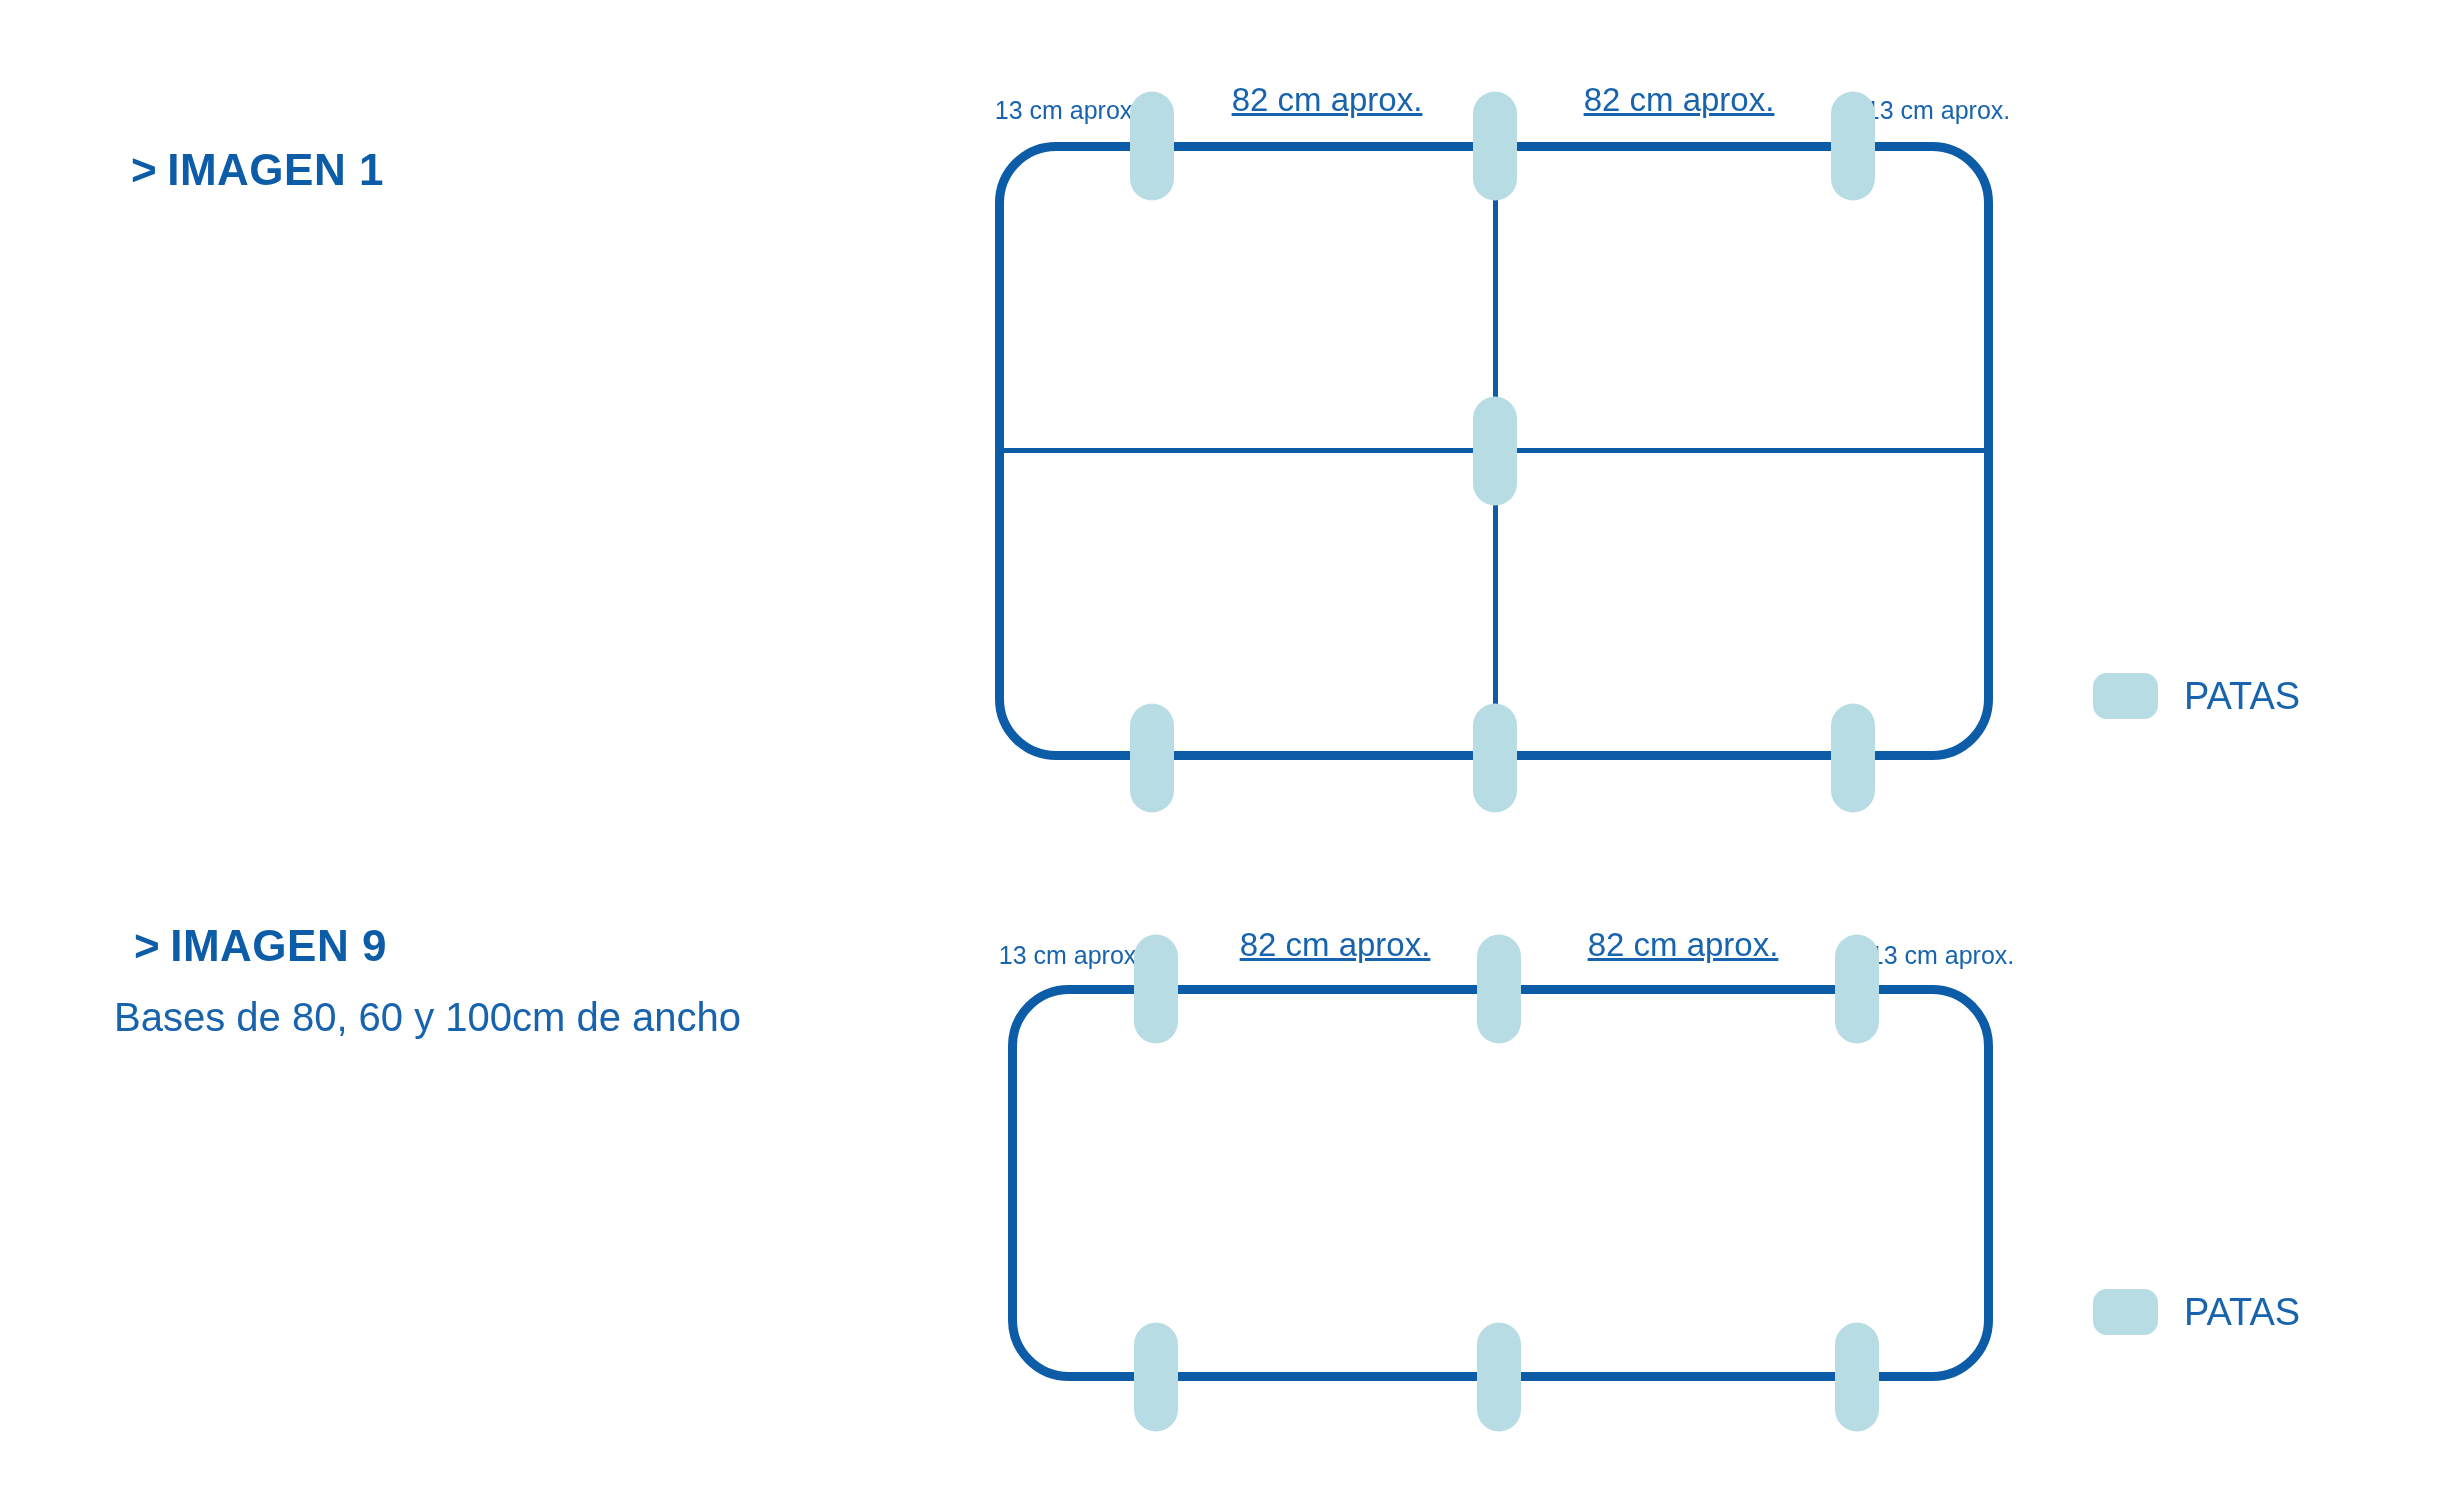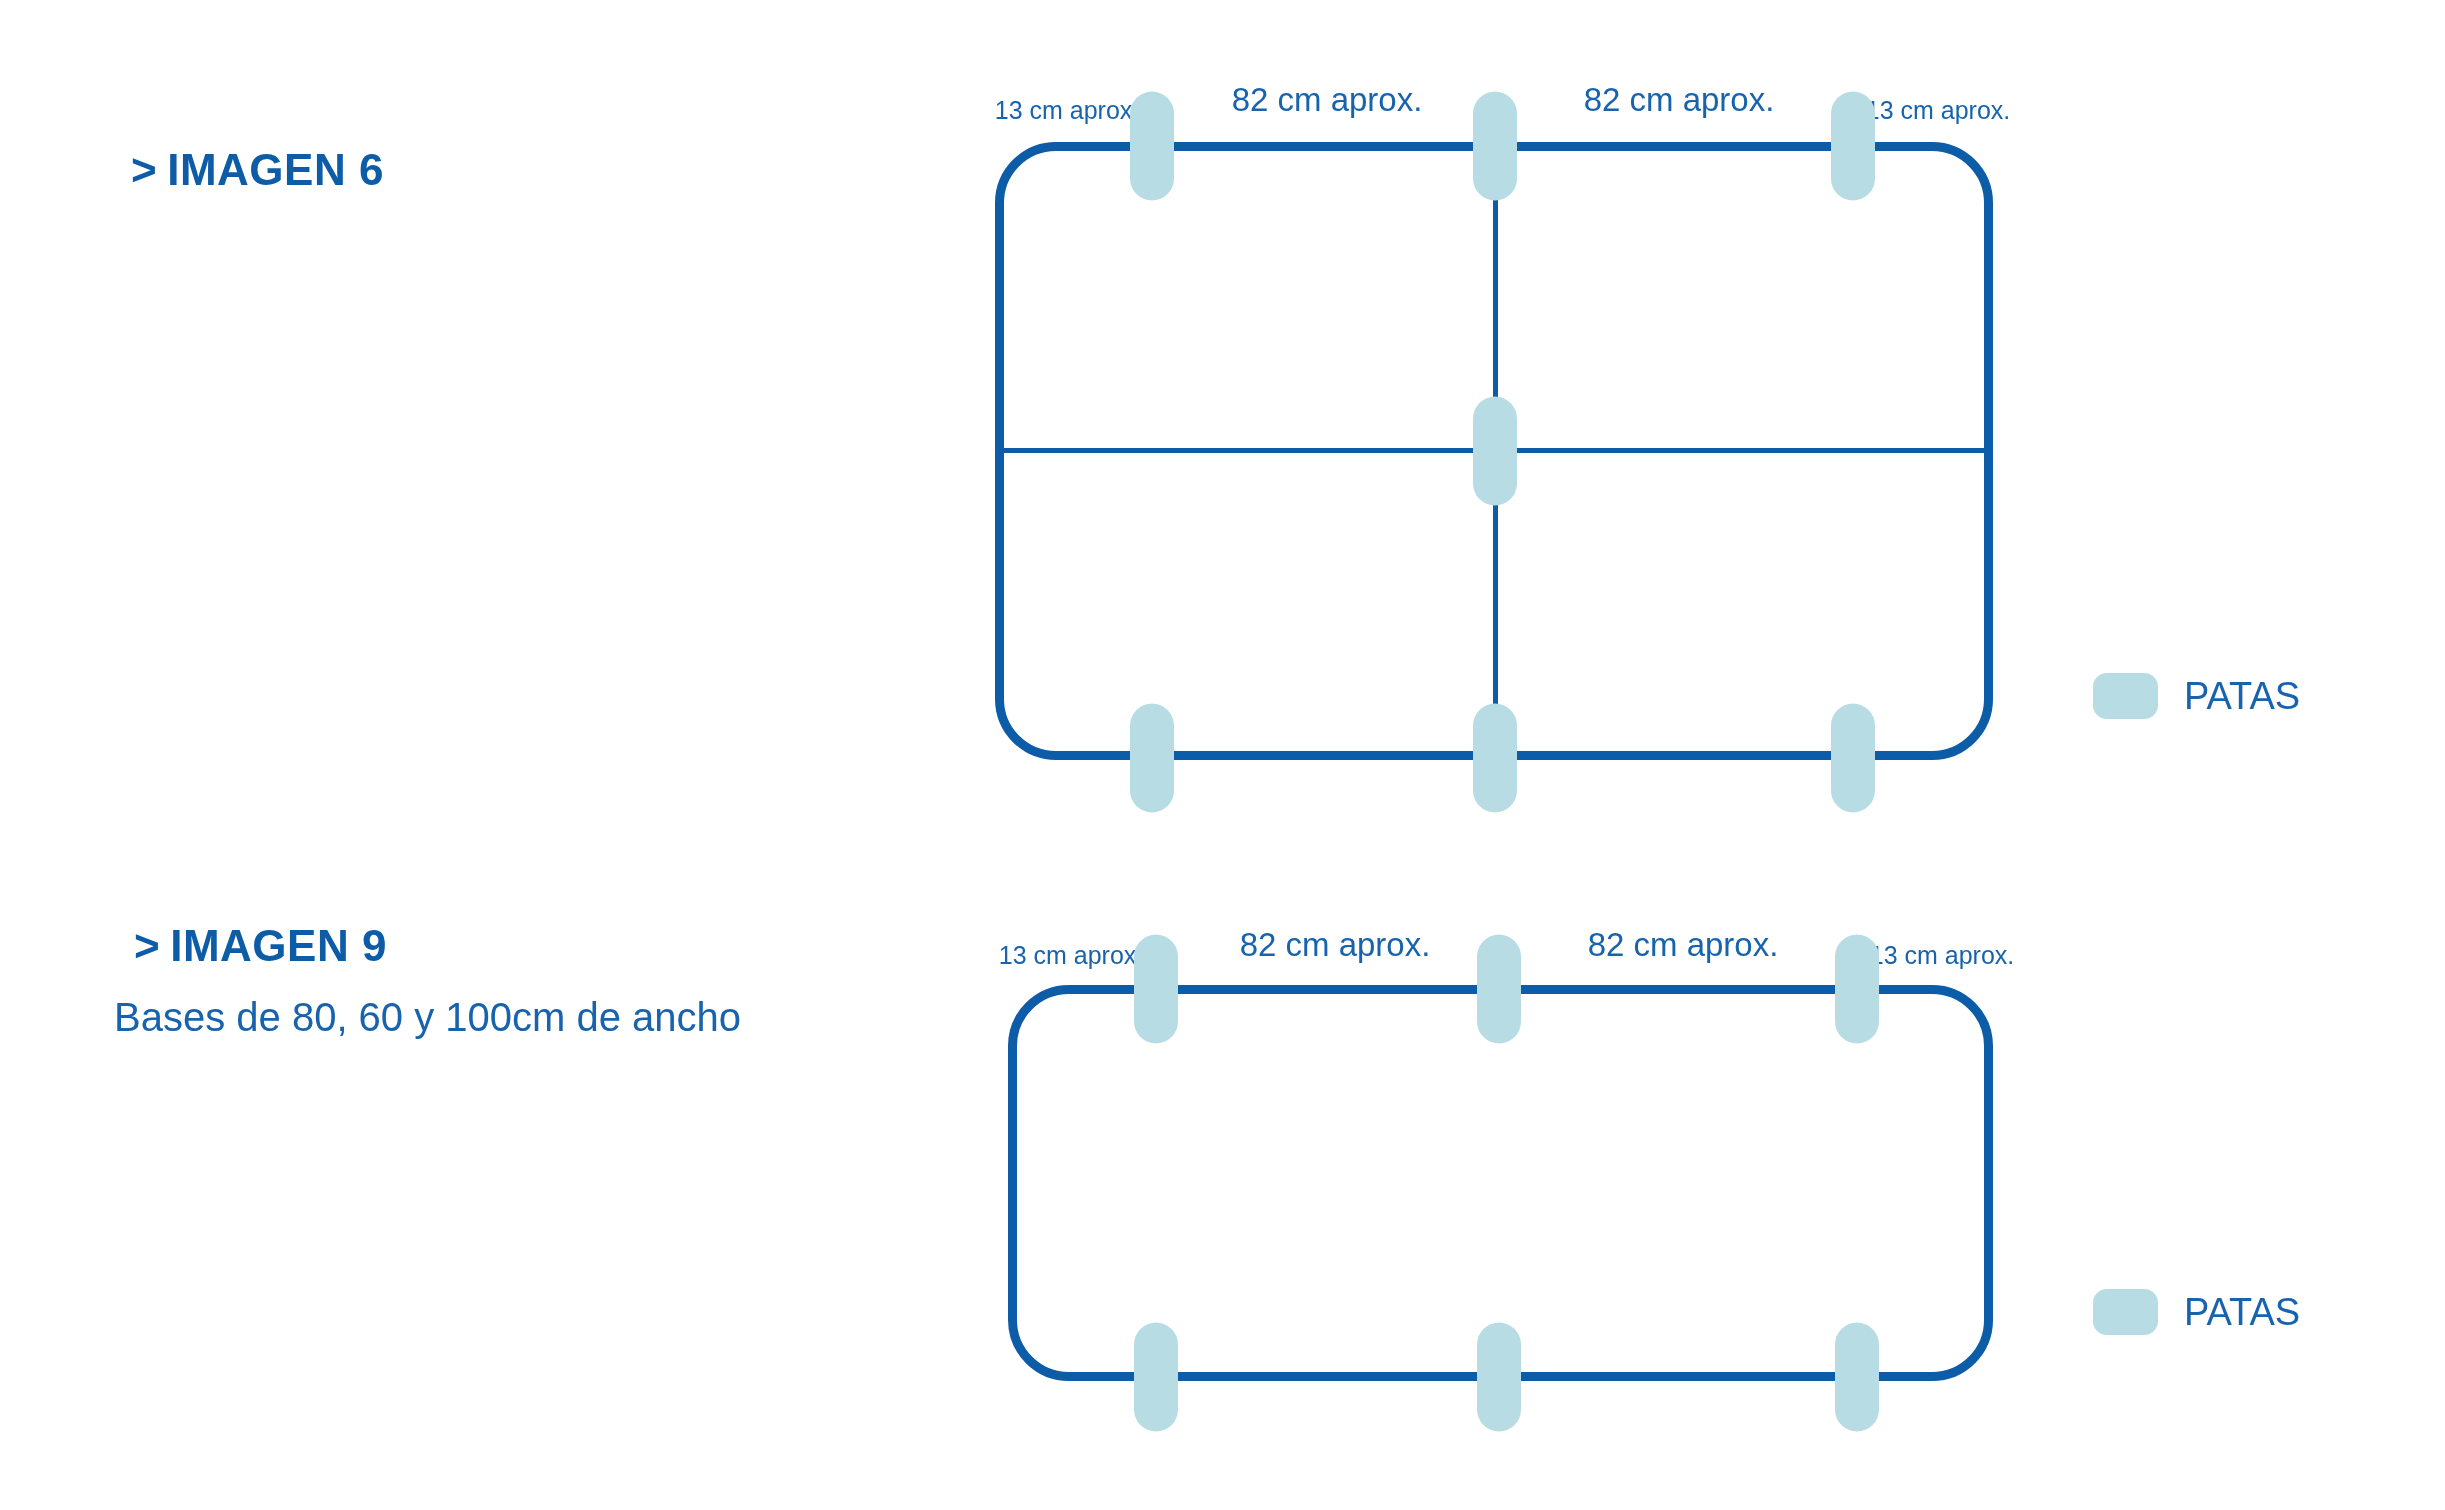--- a/index.html
+++ b/index.html
@@ -44,21 +44,21 @@
   }
 
   
   .dim-label {
     position: absolute;
     color: #1763ad;
     white-space: nowrap;
     transform: translateX(-50%);
   }
   .dim-label.small { font-size: 25px; }
-  .dim-label.big   { font-size: 33px; }
+  .dim-label.big   { font-size: 33px; text-decoration: underline; }
 
   
   .frame {
     position: absolute;
     border: 9px solid #0d5ca8;
     border-radius: 61px;
     box-sizing: border-box;
     background: transparent;
   }
   .divider-h {
@@ -100,21 +100,21 @@
     font-size: 38px;
     white-space: nowrap;
   }
 </style>
 </head>
 <body>
 
 <div class="stage">
 
   <div class="section-title" style="left:131px; top:145px;">
-    <span class="chev">&gt;</span><span>IMAGEN 6</span>
+    <span class="chev">&gt;</span><span>IMAGEN 1</span>
   </div>
 
   <div class="dim-label small" style="left:1067px; top:96px;">13 cm aprox.</div>
   <div class="dim-label big" style="left:1327px; top:81px;">82 cm aprox.</div>
   <div class="dim-label big" style="left:1679px; top:81px;">82 cm aprox.</div>
   <div class="dim-label small" style="left:1938px; top:96px;">13 cm aprox.</div>
 
   <div class="frame" style="left:995px; top:142px; width:998px; height:618px;"></div>
 
   <div class="divider-h" style="left:1000px; top:448px; width:988px;"></div>

